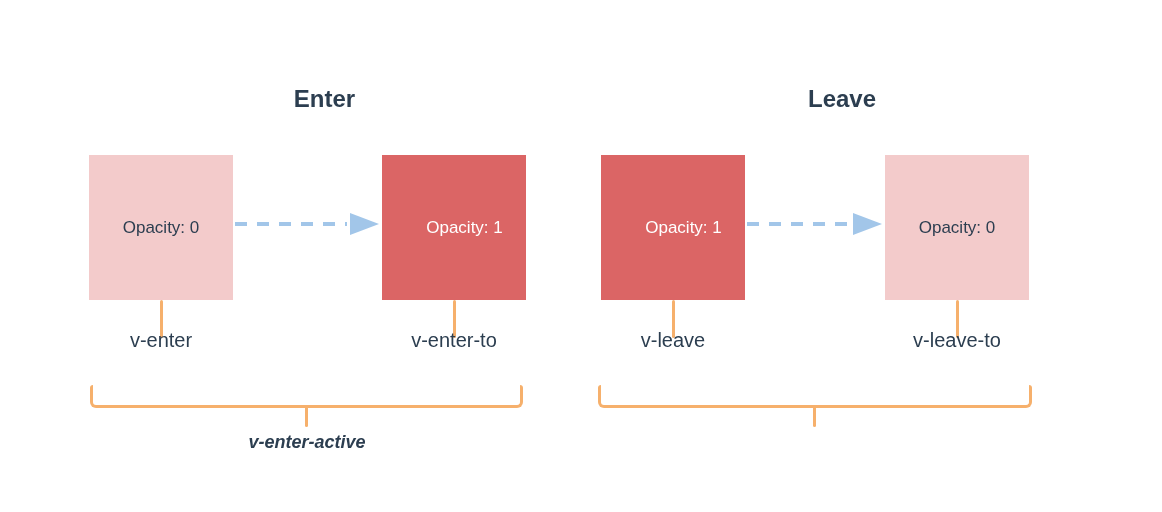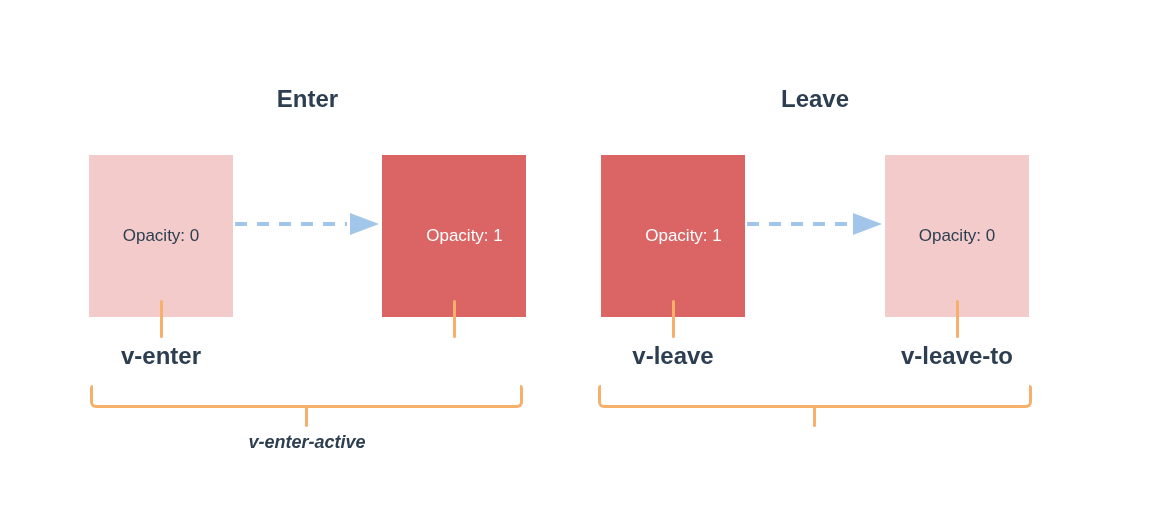--- a/index.html
+++ b/index.html
@@ -27,46 +27,46 @@
     top: 85px;
     text-align: center;
     font-size: 24px;
     font-weight: bold;
     color: var(--c-text);
   }
   .box {
     position: absolute;
     top: 155px;
     width: 144px;
-    height: 162px;
+    height: 145px;
     display: flex;
     align-items: center;
     justify-content: center;
     font-size: 17px;
   }
   .box.faded { background: var(--c-box_faded); color: var(--c-text); }
   .box.solid { background: var(--c-box_solid); color: var(--c-text_on_solid); font-weight: 500; padding-left: 21px; }
   .arrow { position: absolute; top: 210px; }
   .arrow line { stroke: var(--c-arrow); stroke-width: 4; stroke-dasharray: 12 10; }
   .arrow polygon { fill: var(--c-arrow); }
   .connector {
     position: absolute;
     top: 300px;
     width: 3px;
     height: 38px;
     background: var(--c-connector);
     border-radius: 2px;
   }
   .class-label {
     position: absolute;
-    top: 342px;
+    top: 329px;
     width: 150px;
     text-align: center;
-    font-size: 24px;
-    font-weight: bold;
+    font-size: 20px;
+    font-weight: normal;
     color: var(--c-text);
   }
   .bracket {
     position: absolute;
     top: 385px;
     height: 23px;
     border: 3px solid var(--c-connector);
     border-top: none;
     border-radius: 3px 3px 6px 6px;
   }
@@ -87,46 +87,47 @@
     font-weight: bold;
     color: var(--c-text);
     font-style: italic;
   }
 </style>
 </head>
 <body>
 
 <div class="canvas">
 
-  <div class="panel-title" style="left:89px; width:437px;">Enter</div>
+  <div class="panel-title" style="left:106px; width:437px;">Enter</div>
 
   <div class="box faded" style="left:89px;">
     <span>Opacity: 0</span>
   </div>
 
   <svg class="arrow" style="left:233px;" width="149" height="28" viewBox="0 0 149 28">
     <line x1="2" y1="14" x2="114" y2="14"></line>
     <polygon points="117,3 117,25 146,14"></polygon>
   </svg>
 
   <div class="box solid" style="left:382px;">
     <span>Opacity: 1</span>
   </div>
 
   <div class="connector" style="left:160px;"></div>
   <div class="connector" style="left:453px;"></div>
 
   <div class="class-label" style="left:86px;">v-enter</div>
+  <div class="class-label" style="left:379px;">v-enter-to</div>
 
   <div class="bracket" style="left:90px; width:433px;"></div>
   <div class="bracket-tick" style="left:305px;"></div>
 
   <div class="active-label" style="left:157px;">v-enter-active</div>
 
-  <div class="panel-title" style="left:601px; width:428px;">Leave</div>
+  <div class="panel-title" style="left:628px; width:428px;">Leave</div>
 
   <div class="box solid" style="left:601px;">
     <span>Opacity: 1</span>
   </div>
 
   <svg class="arrow" style="left:745px;" width="140" height="28" viewBox="0 0 140 28">
     <line x1="2" y1="14" x2="105" y2="14"></line>
     <polygon points="108,3 108,25 137,14"></polygon>
   </svg>
 

